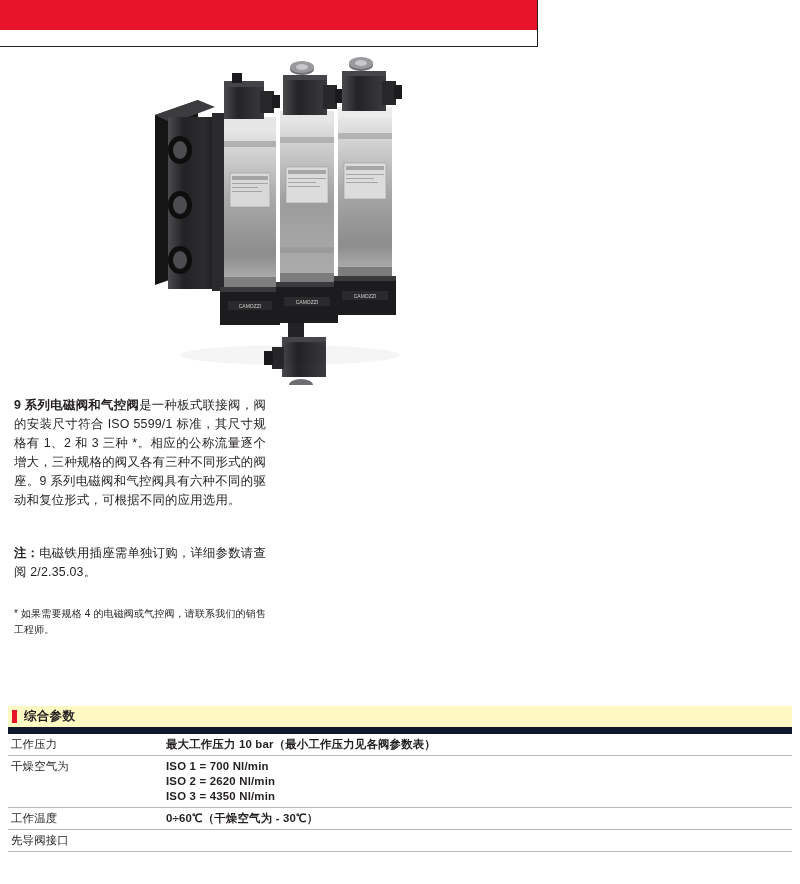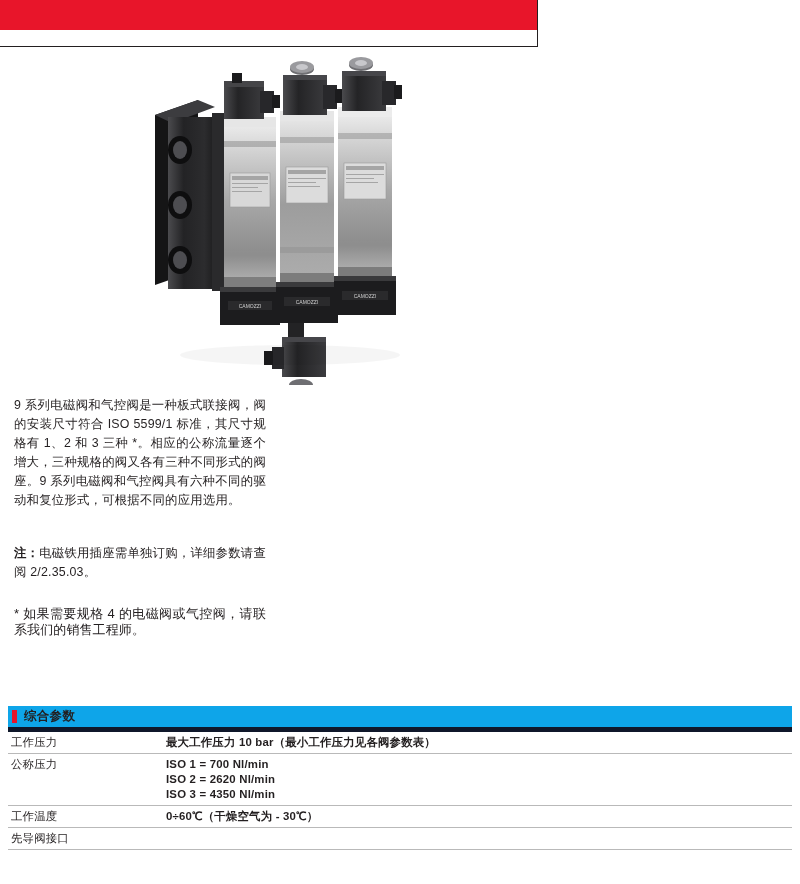--- a/index.html
+++ b/index.html
@@ -64,57 +64,57 @@
   .copy-block {
     position: absolute;
     left: 14px;
     top: 396px;
     width: 252px;
     font-size: 12.4px;
     line-height: 19px;
     letter-spacing: 0.2px;
     text-align: justify;
   }
-  .copy-block .lead { font-weight: normal; margin-top: 12px; }
+  .copy-block .lead { font-weight: bold; margin-top: 12px; }
 
   .note-block {
     position: absolute;
     left: 14px;
     top: 544px;
     width: 252px;
     font-size: 12.4px;
     line-height: 19px;
     letter-spacing: 0.2px;
     text-align: justify;
   }
   .note-block .note-label { font-weight: bold; }
 
   .footnote-block {
     position: absolute;
     left: 14px;
     top: 606px;
     width: 252px;
-    font-size: 13px;
+    font-size: 10px;
     line-height: 16px;
     letter-spacing: 0.1px;
     color: #231f20;
     text-align: justify;
   }
 
   
   .spec-section {
     position: absolute;
     left: 8px;
     top: 706px;
     width: 784px;
   }
   .spec-header {
     position: relative;
     height: 21px;
-    background: #0ea5e9;
+    background: #fef9c3;
     display: flex;
     align-items: center;
   }
   .spec-header .accent {
     width: 5px;
     height: 13px;
     background: #e8152a;
     margin-left: 4px;
     margin-right: 7px;
   }
@@ -137,21 +137,21 @@
   }
   table.spec-table tr td.label {
     width: 152px;
     padding-left: 3px;
     letter-spacing: 0.2px;
   }
   table.spec-table tr td.value {
     padding-left: 3px;
     letter-spacing: 0.2px;
   }
-  table.spec-table tr:first-child td { border-top: 5px solid #0f172a; }
+  table.spec-table tr:first-child td { border-top: 7px solid #0f172a; }
   .value-line { display: block; font-weight: bold; }
 </style>
 </head>
 <body>
 
 <div class="banner"></div>
 <div class="banner-rule"></div>
 <div class="banner-tail"></div>
 <div class="banner-underline"></div>
 
@@ -321,21 +321,21 @@
   </div>
   <table class="spec-table">
     <tbody>
       <tr>
         <td class="label">工作压力</td>
         <td class="value">
           <span class="value-line">最大工作压力 10 bar（最小工作压力见各阀参数表）</span>
         </td>
       </tr>
       <tr>
-        <td class="label">公称压力</td>
+        <td class="label">干燥空气为</td>
         <td class="value">
           <span class="value-line">ISO 1 = 700 Nl/min</span>
           <span class="value-line">ISO 2 = 2620 Nl/min</span>
           <span class="value-line">ISO 3 = 4350 Nl/min</span>
         </td>
       </tr>
       <tr>
         <td class="label">工作温度</td>
         <td class="value">
           <span class="value-line">0÷60℃（干燥空气为 - 30℃）</span>

